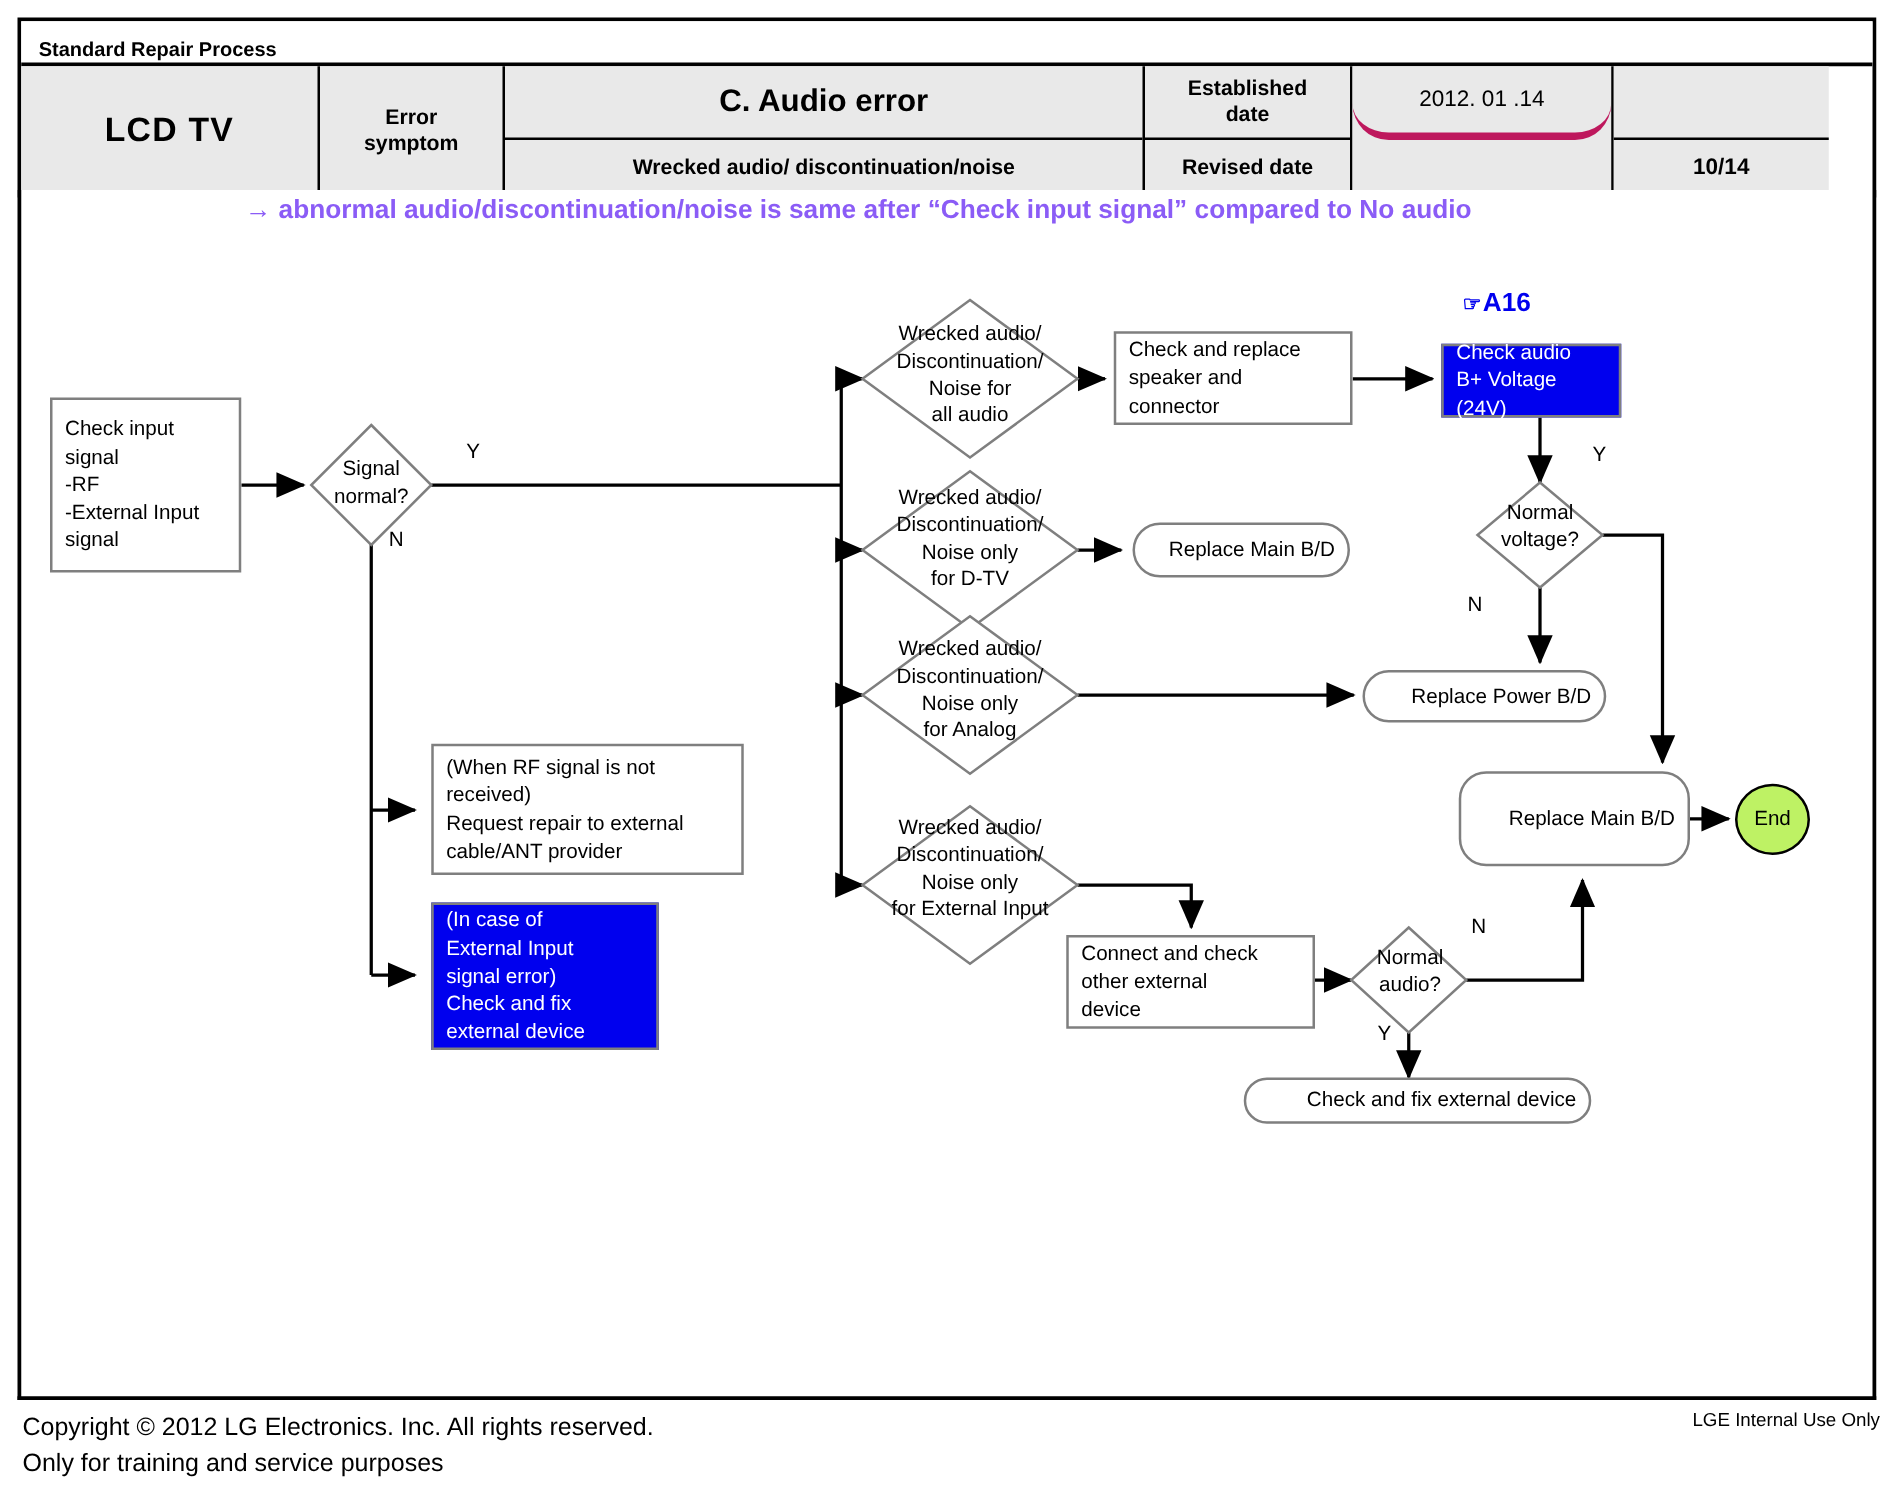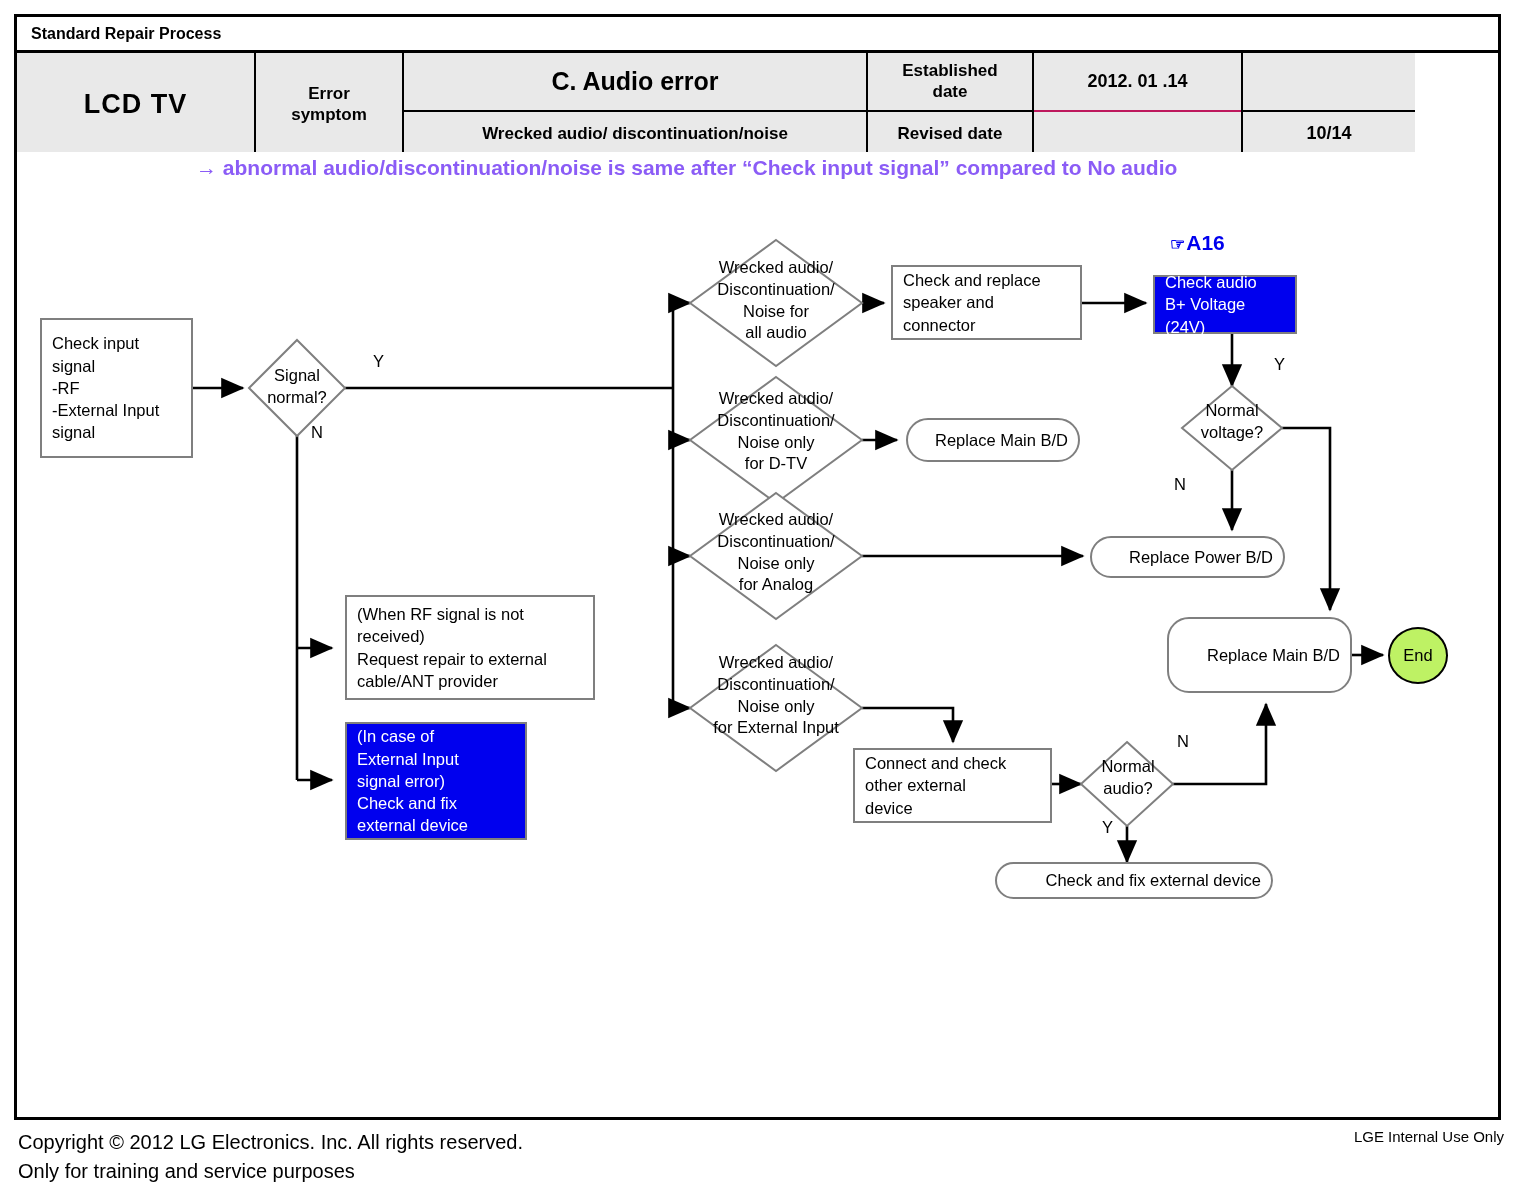--- a/index.html
+++ b/index.html
@@ -22,21 +22,21 @@
   .hdr-outer {
     position: absolute;
     left: 14px; top: 14px;
     width: 1487px;
     border: 3px solid #000;
     box-sizing: border-box;
   }
   .hdr-title-row {
     height: 36px;
     display: flex;
-    align-items: center;
+    align-items: flex-end;
     border-bottom: 3px solid #000;
     background: #ffffff;
     box-sizing: border-box;
   }
   .hdr-title-row span {
     font-size: 16px;
     font-weight: bold;
     color: #000;
     padding-left: 14px;
   }
@@ -62,21 +62,21 @@
     letter-spacing: 1px;
   }
   .c-errsym {
     width: 148px;
     border-right: 2px solid #000;
     font-size: 17px;
     font-weight: bold;
     line-height: 1.25;
   }
   .c-mid {
-    width: 464px;
+    width: 512px;
     border-right: 2px solid #000;
     flex-direction: column;
     padding: 0;
   }
   .c-mid .mid-top {
     flex: 1 1 58%;
     width: 100%;
     display: flex; align-items: center; justify-content: center;
     border-bottom: 2px solid #000;
     font-size: 25px; font-weight: bold;
@@ -110,23 +110,24 @@
   }
   .c-dates {
     width: 209px;
     border-right: 2px solid #000;
     flex-direction: column;
     padding: 0;
   }
   .c-dates .dv-top {
     flex: 1 1 58%; width: 100%;
     display: flex; align-items: center; justify-content: center;
-    border-bottom: 2px solid #be185d;
-    font-size: 18px; font-weight: bold;
-    box-sizing: border-box;
+    border-bottom: 6px solid #be185d;
+    font-size: 18px; font-weight: normal;
+    box-sizing: border-box;
+    border-radius: 29px;
   }
   .c-dates .dv-bot {
     flex: 1 1 42%; width: 100%;
     display: flex; align-items: center; justify-content: center;
     font-size: 18px; font-weight: bold;
     box-sizing: border-box;
   }
   .c-page {
     width: 172px;
     flex-direction: column;

